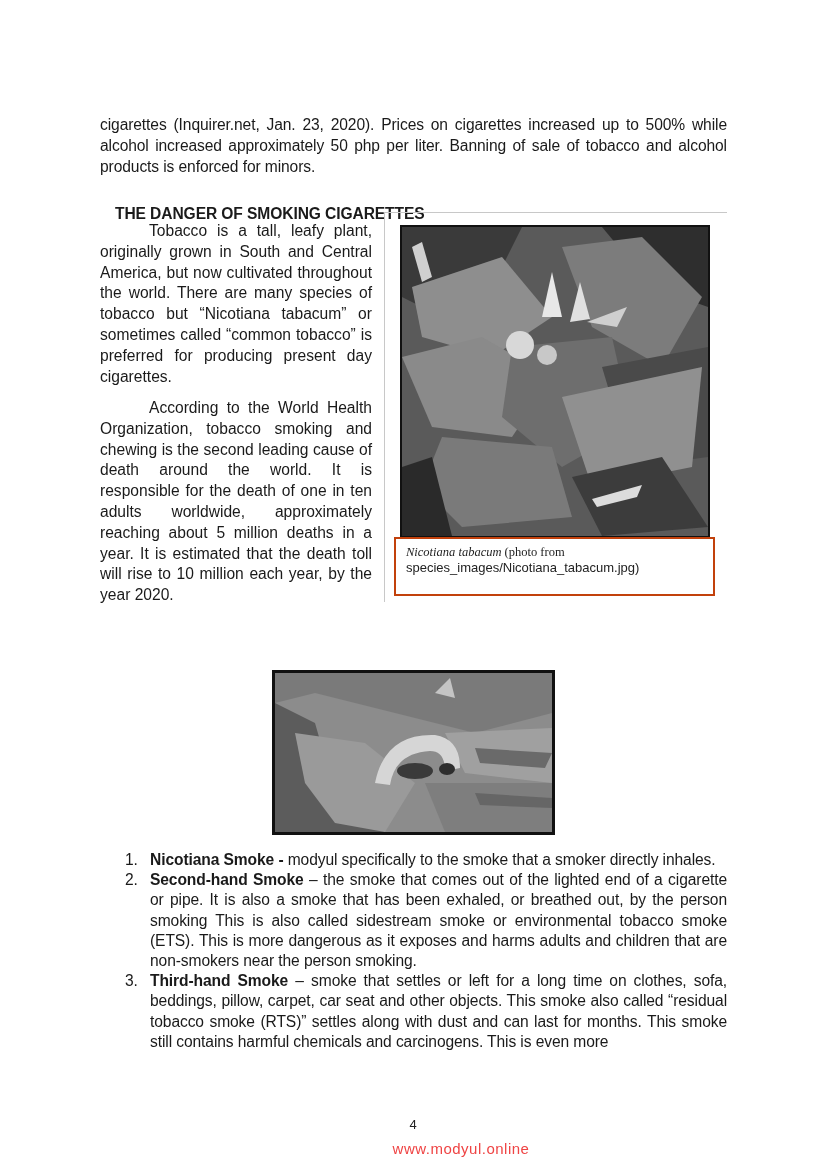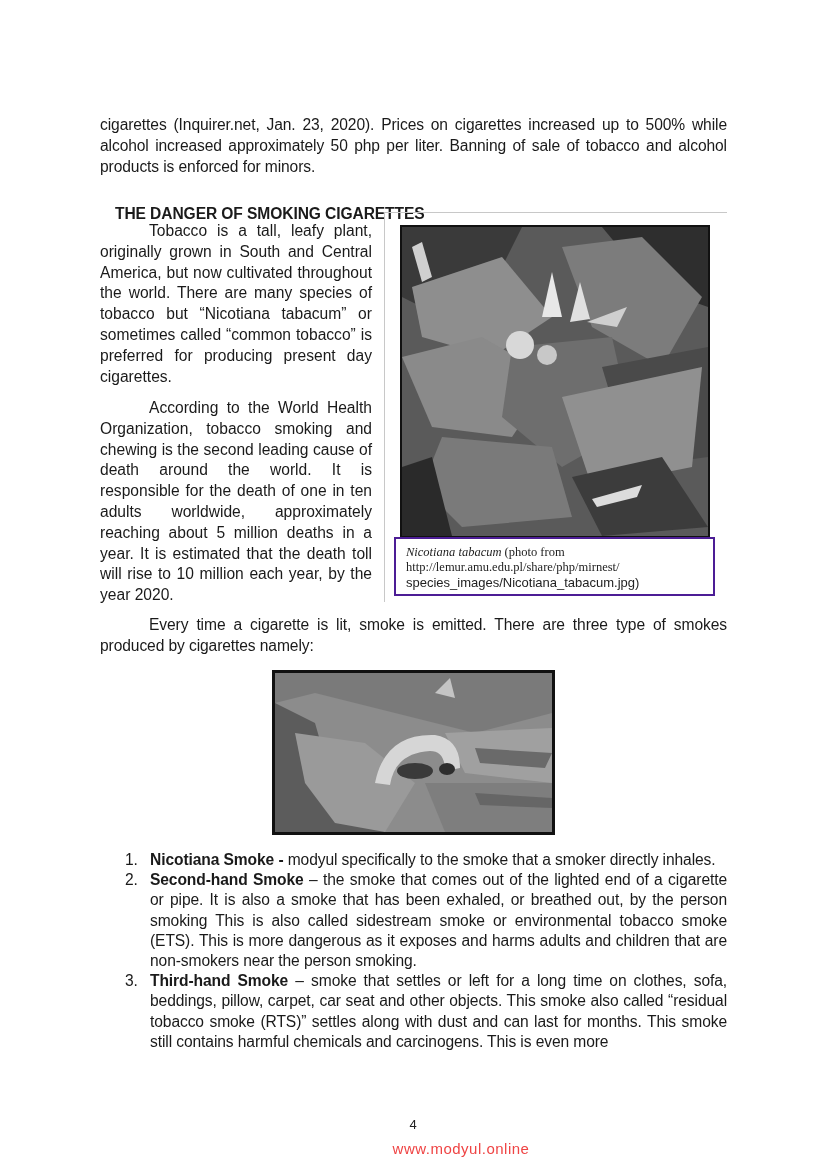--- a/index.html
+++ b/index.html
@@ -13,21 +13,21 @@
     .col1 { top: 205px; }
     .col2 { top: 382px; }
     .every { left: 100px; top: 599px; width: 627px; text-indent: 49px; letter-spacing: -0.1px; }
 
     
     .fig-frame { position: absolute; left: 384px; top: 196px; width: 343px; height: 390px;
                  border-top: 1px solid #c8c8c8; border-left: 1px solid #c8c8c8; box-sizing: border-box; }
     .plant-photo { position: absolute; left: 400px; top: 209px; width: 310px; height: 313px;
                    border: 2px solid #111; box-sizing: border-box; overflow: hidden; background: #6a6a6a; }
     .caption-box { position: absolute; left: 394px; top: 521px; width: 321px; height: 59px;
-                   border: 2px solid #4c1d95; box-sizing: border-box; background: #fff;
+                   border: 2px solid #c2410c; box-sizing: border-box; background: #fff;
                    padding: 6px 10px; font-family: "Liberation Serif", serif; font-size: 12.5px; line-height: 15px; color: #222; }
     .caption-box .cap-species { font-style: italic; }
     .caption-box .cap-path { font-family: "Liberation Sans", sans-serif; font-size: 13px; }
 
     .cig-photo { position: absolute; left: 272px; top: 654px; width: 283px; height: 165px;
                  border: 3px solid #111; box-sizing: border-box; overflow: hidden; background: #808080; }
 
     .list { position: absolute; left: 125px; top: 834px; width: 602px; margin: 0; padding: 0; list-style: none; }
     .list li { position: relative; padding-left: 25px; font-size: 15.6px; line-height: 20.2px; text-align: justify; letter-spacing: -0.1px; margin-bottom: 0; }
     .list li .num { position: absolute; left: 0; top: 0; }
@@ -72,25 +72,23 @@
       <polygon points="185,95 225,80 215,100" fill="#cfcfcf"></polygon>
       <polygon points="190,272 240,258 235,270 195,280" fill="#dcdcdc"></polygon>
       <polygon points="10,20 20,15 30,50 20,55" fill="#d0d0d0"></polygon>
     </svg>
   </div>
 
   <div class="caption-box">
     <div>
       <span class="cap-species">Nicotiana tabacum</span><span> (photo from</span>
     </div>
-    <div>http://lemur.amu.edu.pl/share/php/mirnest/</div>
     <div class="cap-path">species_images/Nicotiana_tabacum.jpg)</div>
   </div>
 
-  <p class="para every">Every time a cigarette is lit, smoke is emitted. There are three type of smokes produced by cigarettes namely:</p>
 
   <div class="cig-photo">
     <svg width="277" height="159" viewBox="0 0 277 159">
       <rect width="277" height="159" fill="#8c8c8c"></rect>
       <polygon points="0,0 277,0 277,40 200,60 120,40 40,20 0,30" fill="#7a7a7a"></polygon>
       <polygon points="0,30 40,50 60,120 110,159 0,159" fill="#5c5c5c"></polygon>
       <polygon points="20,60 90,70 140,110 110,159 60,150 30,110" fill="#9a9a9a"></polygon>
       <polygon points="170,60 277,55 277,110 190,100" fill="#a0a0a0"></polygon>
       <polygon points="150,110 277,110 277,159 170,159" fill="#7e7e7e"></polygon>
       <polygon points="160,20 175,5 180,25" fill="#c4c4c4"></polygon>

